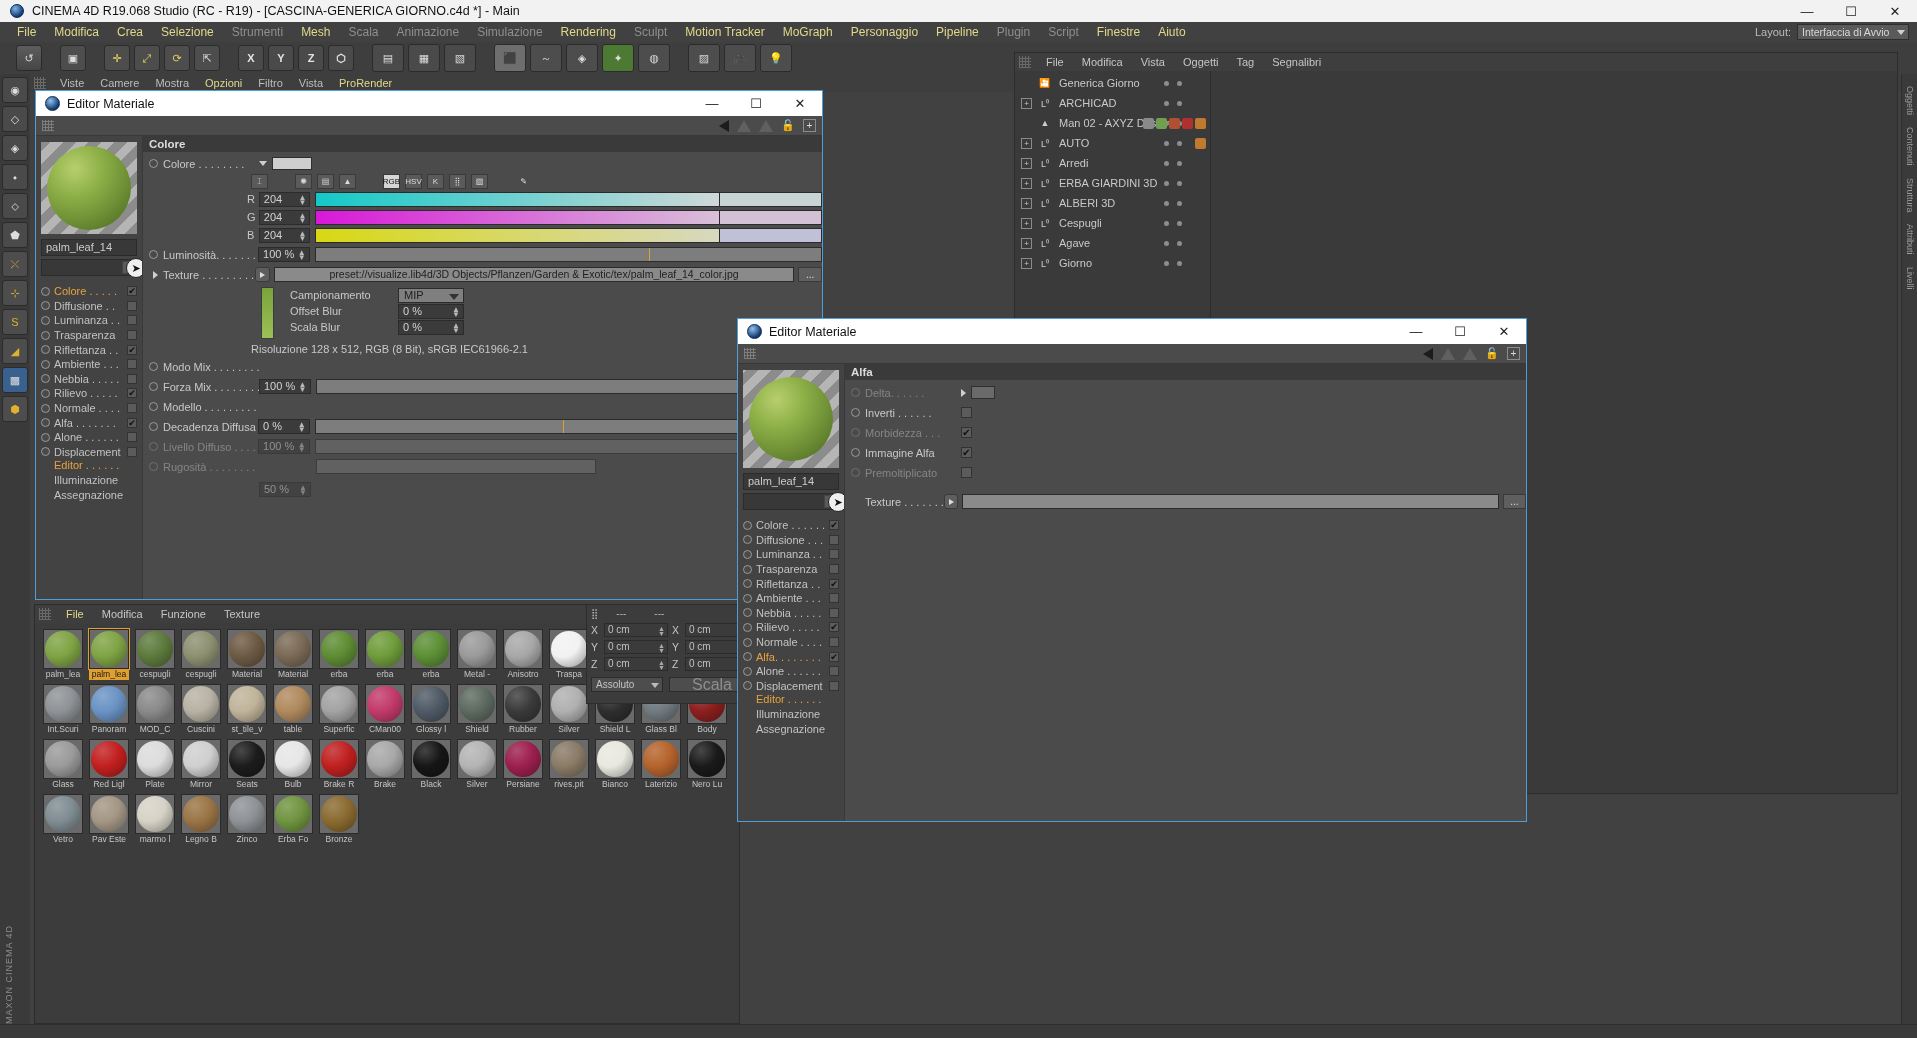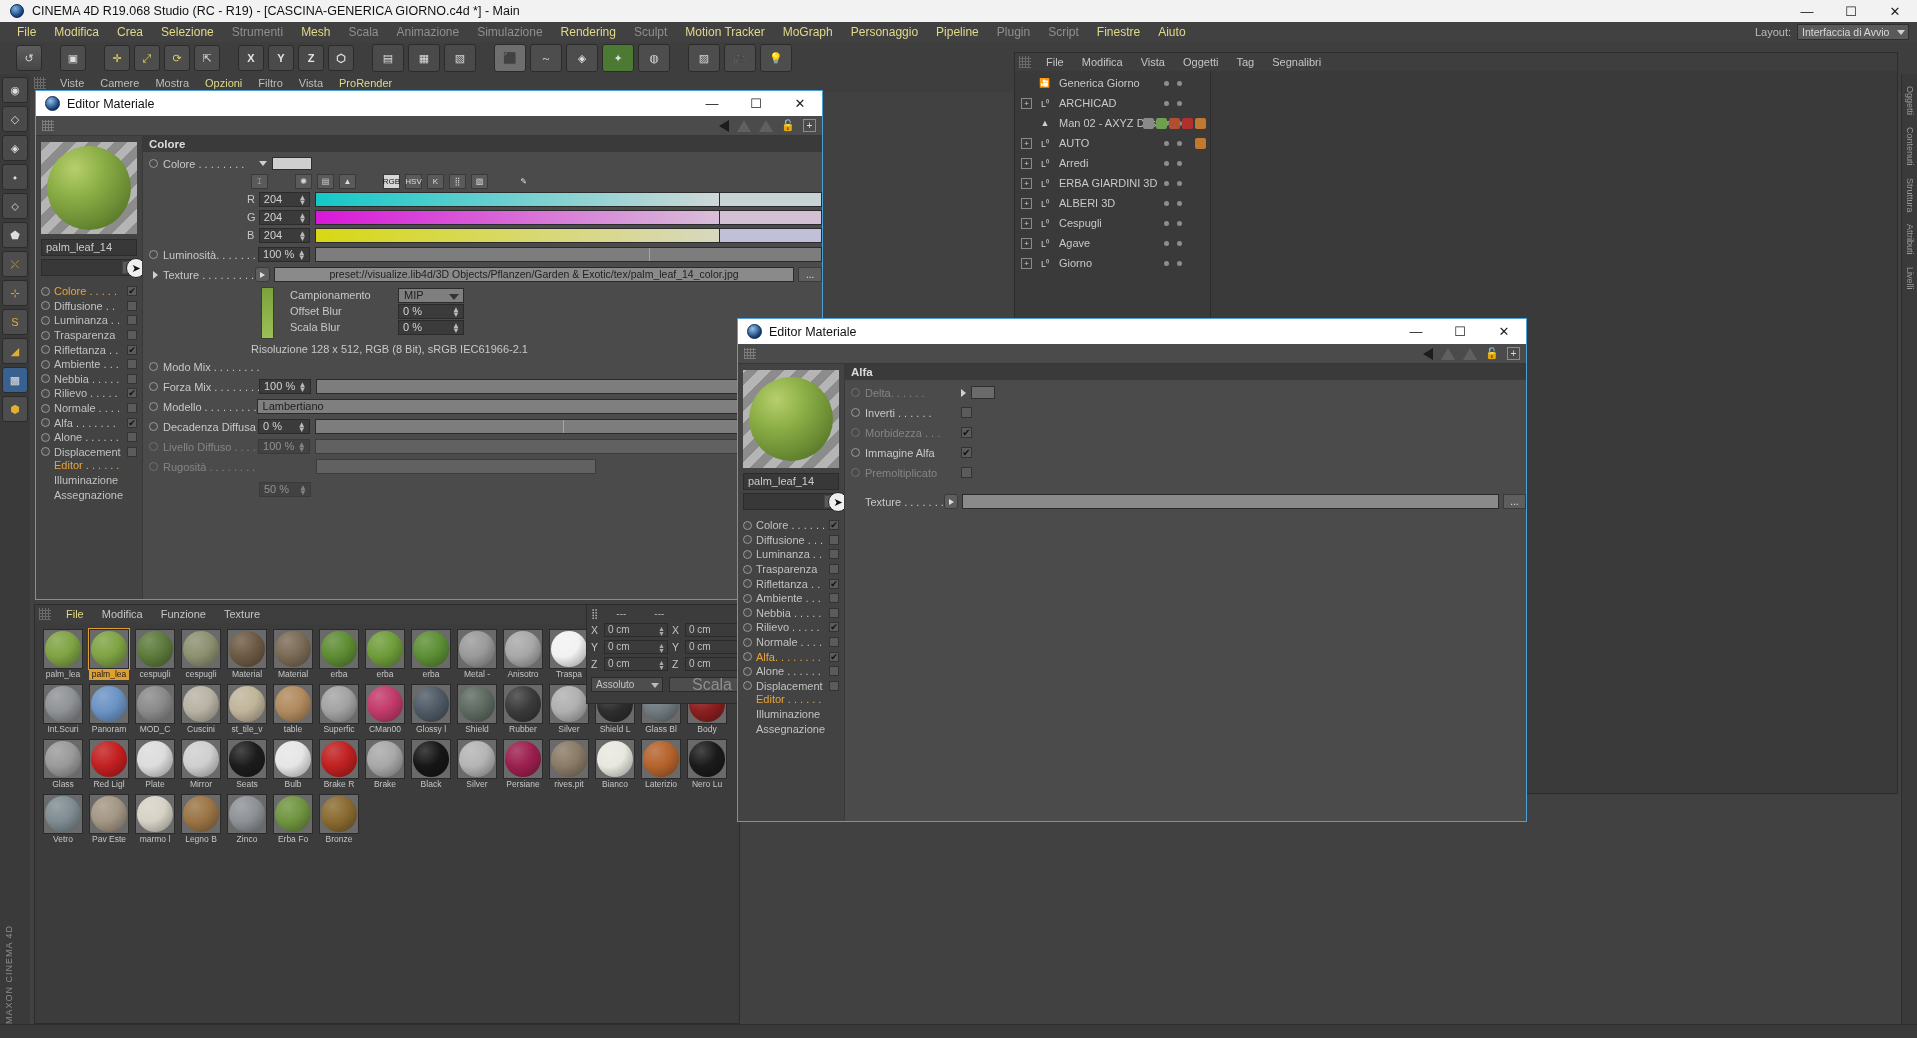--- a/index.html
+++ b/index.html
@@ -662,21 +662,20 @@
         <div class="prow">
           <div class="rad"></div>
           <div class="lbl">Forza Mix . . . . . . . .</div>
           <div class="numbox">100 %<span class="sp">▲<br>▼</span></div>
           <div class="slider" style="width:512px; margin-left:5px;"></div>
         </div>
 
         <div class="prow">
           <div class="rad"></div>
           <div class="lbl">Modello . . . . . . . . .</div>
-          <div class="selbox" style="width:585px;">Lambertiano</div>
         </div>
 
         <div class="prow">
           <div class="rad"></div>
           <div class="lbl">Decadenza Diffusa</div>
           <div class="numbox">0 %<span class="sp">▲<br>▼</span></div>
           <div class="slider" style="width:512px; margin-left:5px;">
             <div class="mark" style="left:49%;"></div>
           </div>
         </div>

